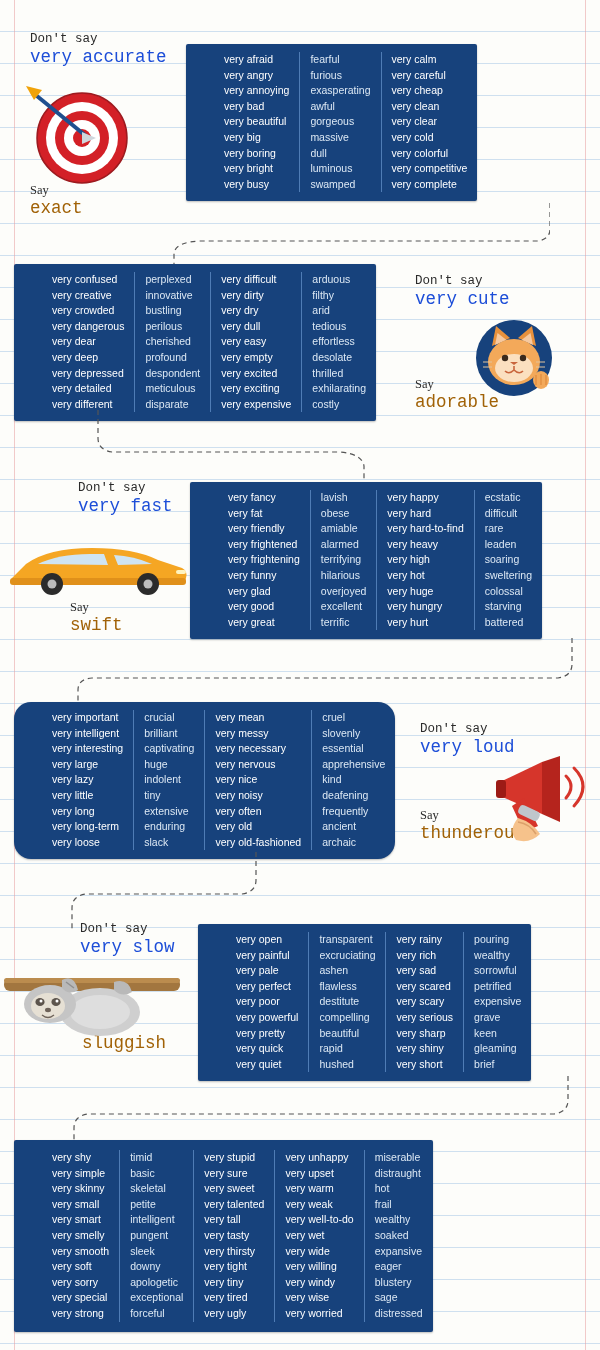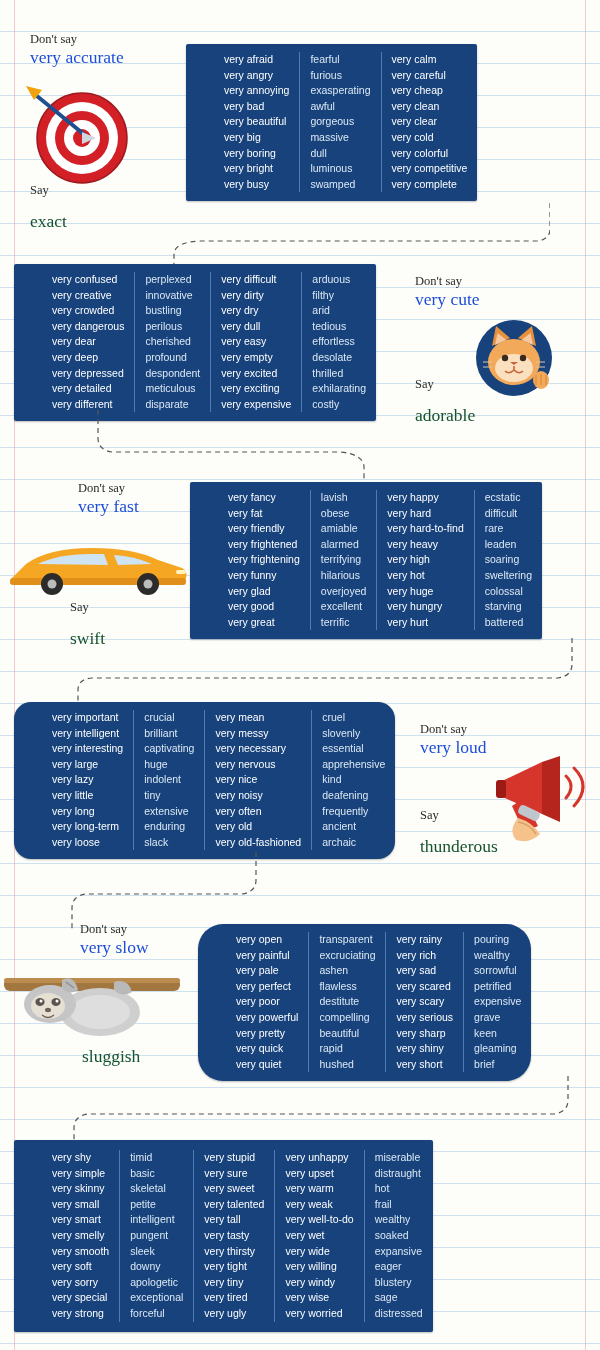--- a/index.html
+++ b/index.html
@@ -41,40 +41,41 @@
     font-size:10.5px;
     line-height:15.6px;
     white-space:nowrap;
   }
   .word.alt { color:#dce8f4; }
   .dont-say {
     position:absolute;
     color:#2a2a2a;
     font-size:12.5px;
     line-height:1.15;
-    font-family:Liberation Serif, serif;
+    font-family:Liberation Mono, monospace;
   }
   .dont-say .big {
     display:block;
     font-size:17.5px;
     color:#1d4ed8;
     margin-top:1px;
   }
   .say {
     position:absolute;
     color:#2a2a2a;
     font-size:12.5px;
     line-height:1.15;
     font-family:"Liberation Serif", serif;
   }
   .say .big {
     display:block;
     font-size:17.5px;
-    color:#14532d;
-    margin-top:14px;
+    color:#a16207;
+    margin-top:1px;
+    font-family:Liberation Mono, monospace;
   }
   .connector { position:absolute; pointer-events:none; }
   .art { position:absolute; }
 </style>
 </head>
 <body>
 
 <div id="paper-lines"></div>
 <div id="margin-line-left"></div>
 <div id="margin-line-right"></div>
@@ -380,21 +381,21 @@
   <ellipse cx="52" cy="42" rx="4.6" ry="4" fill="#5c544c"></ellipse>
   <circle cx="37" cy="41" r="1.5" fill="#fff"></circle>
   <circle cx="53" cy="41" r="1.5" fill="#fff"></circle>
   <ellipse cx="44" cy="50" rx="3" ry="2.2" fill="#6d6259"></ellipse>
   <path d="M38 55 q6 5 12 0" stroke="#6d6259" stroke-width="1.3" fill="none"></path>
   <path d="M58 20 q12 -6 16 10 q-9 6 -16 -2 z" fill="#b9b9b9"></path>
   <path d="M62 22 q4 3 8 6" stroke="#8f8f8f" stroke-width="1.4" fill="none"></path>
   <path d="M110 22 q14 -4 18 10 q-10 6 -18 -2 z" fill="#b9b9b9"></path>
 </svg>
 
-<div class="panel" id="panel-slow" style="left:198px; top:924px;border-radius:25px;">
+<div class="panel" id="panel-slow" style="left:198px; top:924px;">
   <div class="col">
     <div class="word">very open</div>
     <div class="word">very painful</div>
     <div class="word">very pale</div>
     <div class="word">very perfect</div>
     <div class="word">very poor</div>
     <div class="word">very powerful</div>
     <div class="word">very pretty</div>
     <div class="word">very quick</div>
     <div class="word">very quiet</div>

